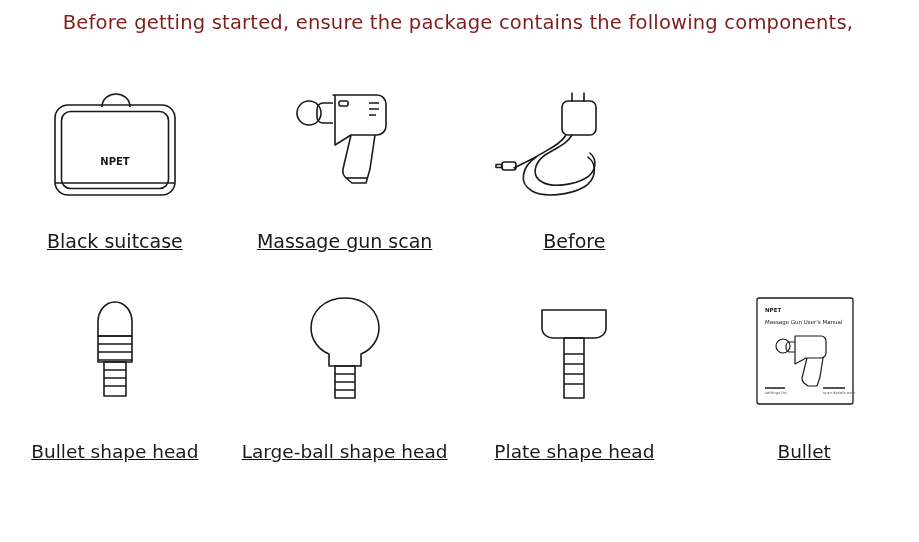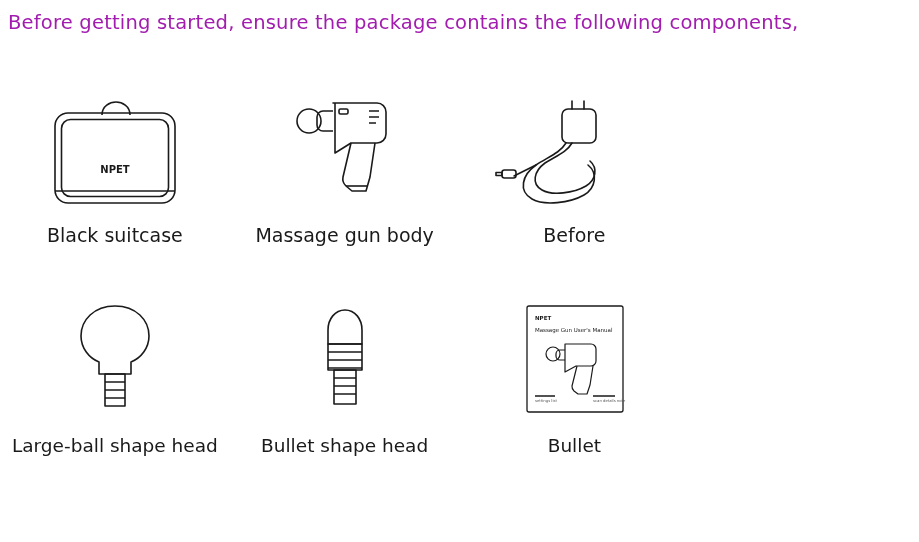--- a/index.html
+++ b/index.html
@@ -16,27 +16,29 @@
     overflow: hidden;
   }
   .intro {
     position: absolute;
     left: 8px;
     top: 8px;
     width: 900px;
     font-size: 19.5px;
     line-height: 29px;
     letter-spacing: 0.2px;
-    color: #a21caf;
+    color: #7f1d1d;
+    text-align: center;
   }
   .grid {
     position: absolute;
     left: 0;
-    top: 88px;
+    top: 80px;
     width: 919px;
+    text-decoration: underline;
   }
   .row {
     display: flex;
     width: 919px;
   }
   .row1 { height: 205px; }
   .row2 { height: 240px; }
   .cell {
     display: flex;
     flex-direction: column;
@@ -46,21 +48,21 @@
   .row1 .cell { width: 229.75px; }
   .row2 .cell { width: 229.75px; }
   .art {
     height: 130px;
     display: flex;
     align-items: center;
     justify-content: center;
   }
   .row2 .art { height: 135px; }
   .caption {
-    margin-top: 4px;
+    margin-top: 18px;
     font-size: 19px;
     line-height: 27px;
     text-align: center;
     color: #1a1a1a;
     max-width: 210px;
   }
   .row2 .caption { font-size: 18.5px; }
   svg { display: block; }
 </style>
 </head>
@@ -96,21 +98,21 @@
             <path d="M58 12 h44 a9 9 0 0 1 9 9 v22 a9 9 0 0 1 -9 9 h-26 l-16 10 v-50 z"></path>
             <path d="M58 20 h-10 a6 6 0 0 0 -6 6 v8 a6 6 0 0 0 6 6 h10"></path>
             <circle cx="34" cy="30" r="12"></circle>
             <path d="M76 52 l-8 34 a10 10 0 0 0 3 9 l6 5 h14 l4 -14 l5 -34"></path>
             <path d="M71 95 h22"></path>
             <path d="M94 20 h10 M94 26 h10 M94 32 h7"></path>
             <rect x="64" y="18" width="9" height="5" rx="1.5"></rect>
           </g>
         </svg>
       </div>
-      <div class="caption">Massage gun body</div>
+      <div class="caption">Massage gun scan</div>
     </div>
 
     <div class="cell">
       <div class="art">
         <svg width="160" height="125" viewBox="0 0 160 125">
           <g fill="none" stroke="#1a1a1a" stroke-width="1.6" stroke-linejoin="round" stroke-linecap="round">
             <path d="M78 10 v8 M90 10 v8"></path>
             <rect x="68" y="18" width="34" height="34" rx="6" ry="6"></rect>
             <path d="M72 52 c-6 10 -18 14 -30 22 c-14 10 -18 26 -4 34 c12 7 38 4 52 -4 c12 -7 14 -22 4 -30"></path>
             <path d="M78 52 c-5 9 -16 13 -27 20 c-11 8 -14 21 -3 27 c10 6 32 3 44 -4 c10 -6 12 -18 4 -25"></path>
@@ -123,46 +125,58 @@
       <div class="caption">Before</div>
     </div>
 
 
   </div>
 
   <div class="row row2">
 
     <div class="cell">
       <div class="art">
-        <svg width="120" height="130" viewBox="0 0 120 130">
-          <g fill="none" stroke="#1a1a1a" stroke-width="1.6" stroke-linejoin="round">
-            <path d="M60 10 c-21 0 -34 14 -34 30 c0 12 8 22 18 26 v12 h32 v-12 c10 -4 18 -14 18 -26 c0 -16 -13 -30 -34 -30 z"></path>
-            <path d="M50 78 h20 v32 h-20 z"></path>
-            <path d="M50 86 h20 M50 94 h20 M50 102 h20"></path>
-          </g>
-        </svg>
-      </div>
-      <div class="caption">Large-ball shape head</div>
-    </div>
-
-    <div class="cell">
-      <div class="art">
         <svg width="110" height="130" viewBox="0 0 110 130">
           <g fill="none" stroke="#1a1a1a" stroke-width="1.6" stroke-linejoin="round">
             <path d="M55 14 c-10 0 -17 9 -17 20 v14 h34 v-14 c0 -11 -7 -20 -17 -20 z"></path>
             <path d="M38 48 h34 v26 h-34 z"></path>
             <path d="M38 56 h34 M38 64 h34 M38 72 h34"></path>
             <path d="M44 74 h22 v34 h-22 z"></path>
             <path d="M44 82 h22 M44 90 h22 M44 98 h22"></path>
           </g>
         </svg>
       </div>
       <div class="caption">Bullet shape head</div>
     </div>
 
+    <div class="cell">
+      <div class="art">
+        <svg width="120" height="130" viewBox="0 0 120 130">
+          <g fill="none" stroke="#1a1a1a" stroke-width="1.6" stroke-linejoin="round">
+            <path d="M60 10 c-21 0 -34 14 -34 30 c0 12 8 22 18 26 v12 h32 v-12 c10 -4 18 -14 18 -26 c0 -16 -13 -30 -34 -30 z"></path>
+            <path d="M50 78 h20 v32 h-20 z"></path>
+            <path d="M50 86 h20 M50 94 h20 M50 102 h20"></path>
+          </g>
+        </svg>
+      </div>
+      <div class="caption">Large-ball shape head</div>
+    </div>
+
+    <div class="cell">
+      <div class="art">
+        <svg width="120" height="130" viewBox="0 0 120 130">
+          <g fill="none" stroke="#1a1a1a" stroke-width="1.6" stroke-linejoin="round">
+            <path d="M28 22 h64 v18 c0 6 -5 10 -12 10 h-40 c-7 0 -12 -4 -12 -10 z"></path>
+            <path d="M50 50 h20 v60 h-20 z"></path>
+            <path d="M50 66 h20 M50 76 h20 M50 86 h20 M50 96 h20"></path>
+          </g>
+        </svg>
+      </div>
+      <div class="caption">Plate shape head</div>
+    </div>
 
     <div class="cell">
       <div class="art">
         <svg width="130" height="125" viewBox="0 0 130 125">
           <g fill="none" stroke="#1a1a1a" stroke-width="1.3">
             <rect x="18" y="8" width="96" height="106" rx="2" ry="2"></rect>
             <path d="M26 98 h20 M84 98 h22"></path>
           </g>
           <text x="26" y="22" font-family="DejaVu Sans, sans-serif" font-size="5.5" font-weight="bold" fill="#1a1a1a">NPET</text>
           <text x="26" y="34" font-family="DejaVu Sans, sans-serif" font-size="5.5" fill="#1a1a1a">Massage Gun User's Manual</text>

